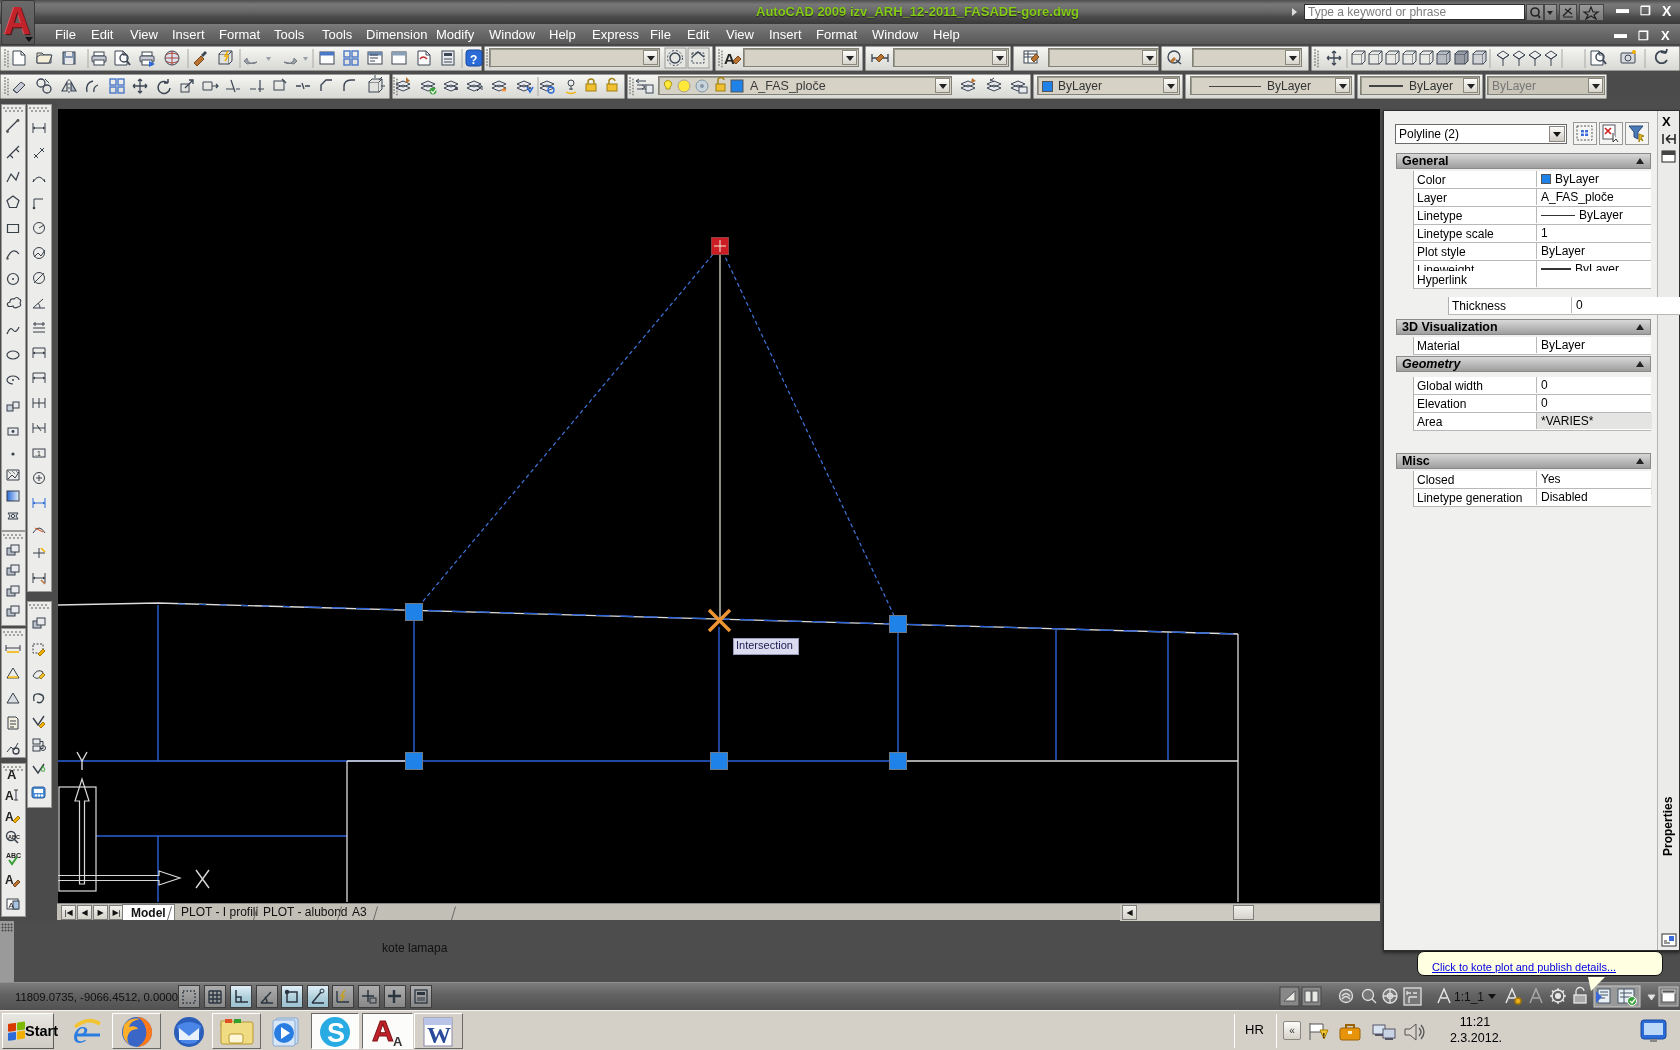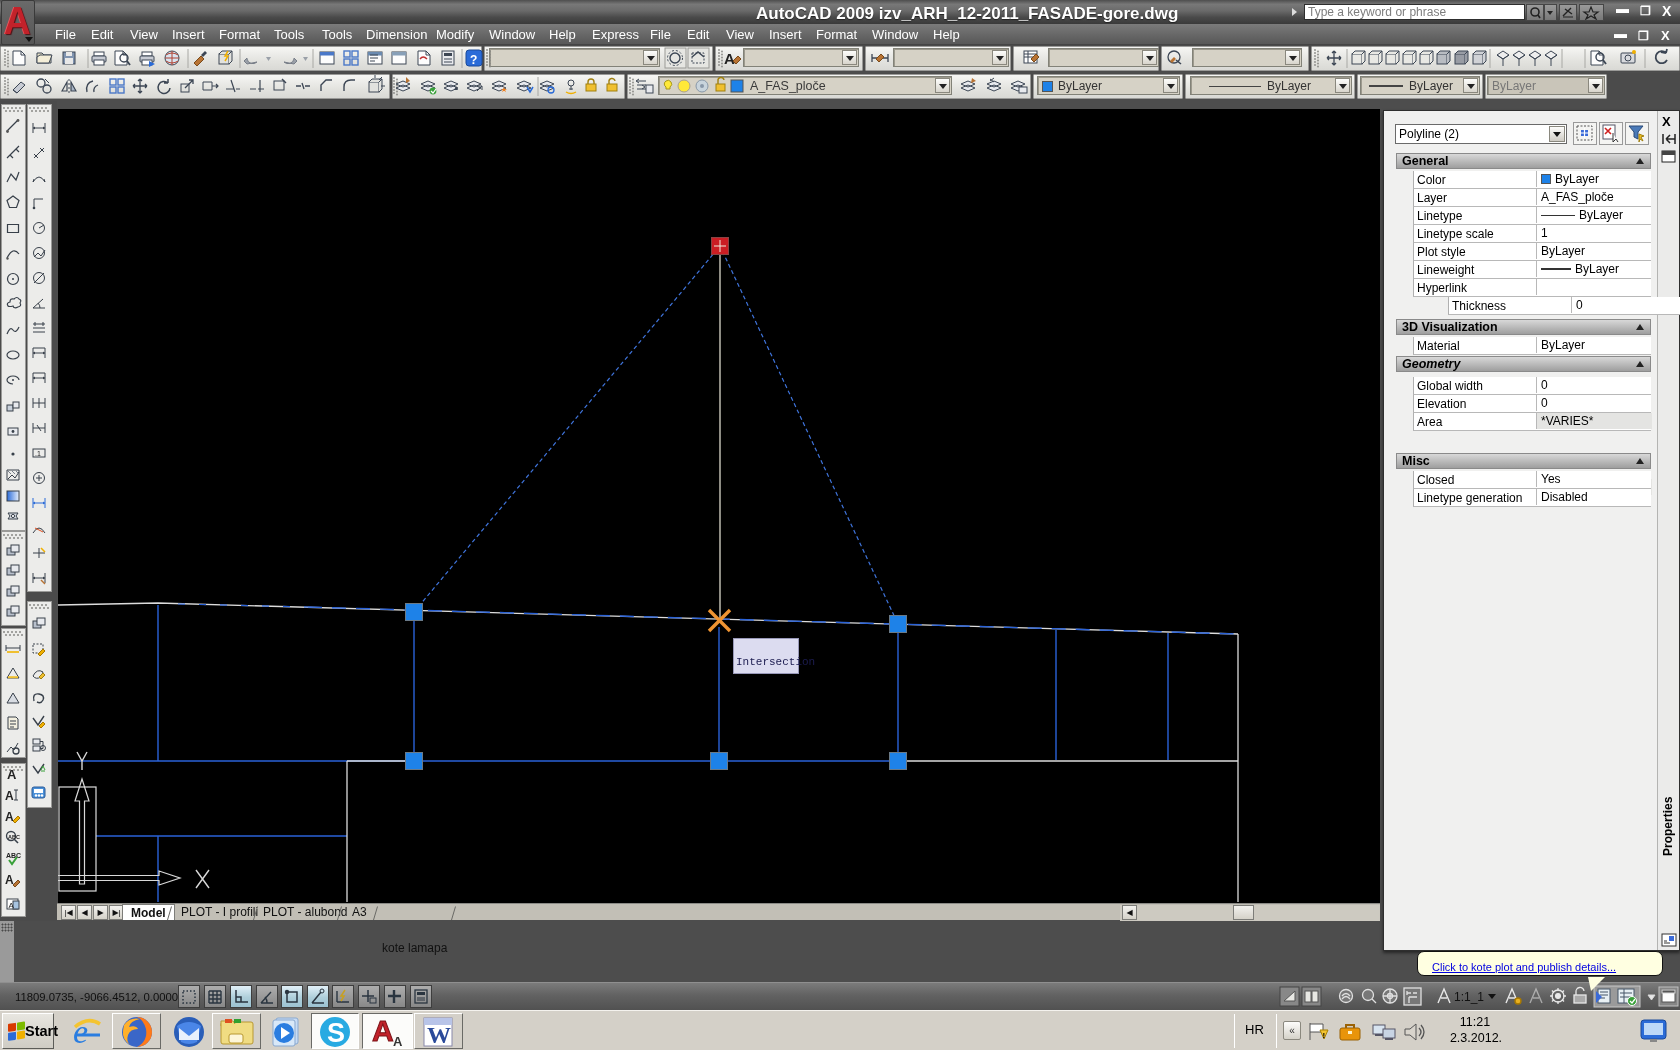--- a/index.html
+++ b/index.html
@@ -1,20 +1,20 @@
 <!DOCTYPE html>
 <html><head><meta charset="utf-8">
 <style>
 html,body{margin:0;padding:0;background:#000;}
 #w{position:relative;width:1680px;height:1050px;overflow:hidden;background:#4d4d4d;font-family:"Liberation Sans",sans-serif;}
 #w *{box-sizing:border-box;}
 .abs{position:absolute;}
 
 #tbar{left:0;top:0;width:1680px;height:24px;background:linear-gradient(#4e4e4e 0%,#787878 18%,#6a6a6a 45%,#4a4a4a 72%,#3a3a3a 100%);}
-#ttext{left:756px;top:4px;color:#ffffff;font-weight:bold;font-size:17px;white-space:nowrap;text-shadow:0 1px 1px #222;}
+#ttext{left:756px;top:4px;color:#84cc16;font-weight:bold;font-size:13px;white-space:nowrap;text-shadow:0 1px 1px #222;}
 #logo{left:1px;top:0;width:34px;height:45px;background:linear-gradient(#6a6a6a,#565656);border:1px solid #3a3a3a;border-radius:2px;z-index:5;}
 #logoA{left:4px;top:0px;z-index:6;font-weight:bold;font-size:37px;color:#c2222a;font-family:"Liberation Sans",sans-serif;transform:scaleY(1.05);text-shadow:1px 1px 1px #501216, -1px 0 0 #e8555c;}
 #logoArr{left:25px;top:37px;z-index:6;width:0;height:0;border-left:4px solid transparent;border-right:4px solid transparent;border-top:5px solid #111;}
 
 #mbar{left:0;top:24px;width:1680px;height:21px;background:linear-gradient(#7b7b7b,#656565 60%,#585858);border-bottom:1px solid #454545;}
 .mi{position:absolute;top:27px;color:#fff;font-size:13px;}
 
 #sarr{left:1292px;top:8px;width:0;height:0;border-top:4px solid transparent;border-bottom:4px solid transparent;border-left:5px solid #ddd;}
 #sbox{left:1304px;top:4px;width:221px;height:16px;background:#fff;border:1px solid #2e2e2e;color:#7e7e7e;font-size:12px;padding:0px 3px;}
 .tbtn{position:absolute;top:4px;height:17px;background:linear-gradient(#9a9a9a,#787878);border:1px solid #464646;}
@@ -23,21 +23,21 @@
 .trow{left:0;width:1680px;height:27px;background:#4b4b4b;}
 #t1{top:45px;}
 #t2{top:73px;}
 .panel{position:absolute;top:1px;height:25px;background:linear-gradient(#f6f6f4,#e3e3df 60%,#d9d9d5);border:1px solid #9a9a98;border-radius:1px;}
 .combo{position:absolute;top:3px;height:19px;background:#d6d2c6;border:1px solid #828278;box-shadow:inset 1px 1px 0 #9d9a8e;}
 .cbtn{position:absolute;right:1px;top:1px;width:15px;height:15px;background:linear-gradient(#fdfdfb,#d8d5cc);border:1px solid #8a887e;}
 .cbtn:after{content:"";position:absolute;left:3px;top:5px;border-left:4px solid transparent;border-right:4px solid transparent;border-top:5px solid #222;}
 .ctext{position:absolute;left:4px;top:2px;font-size:12px;color:#333;white-space:nowrap;}
 
 #cv{left:58px;top:109px;width:1322px;height:794px;background:#000;}
-#tip{left:733px;top:638px;width:66px;height:17px;background:#dcdcf0;border:1px solid #9898b8;color:#1c1c50;font-size:11px;padding:17px 2px;font-family:Liberation Mono, monospace;}
+#tip{left:733px;top:638px;width:66px;height:17px;background:#dcdcf0;border:1px solid #9898b8;color:#1c1c50;font-size:11px;padding:0 2px;}
 
 #tabs{left:57px;top:903px;width:1323px;height:17px;background:#c2bfb6;border-top:1px solid #8a8a86;}
 .navb{position:absolute;top:1px;width:15px;height:15px;background:linear-gradient(#f2f1ee,#d5d2c9);border:1px solid #7d7d79;color:#111;font-size:8px;text-align:center;line-height:14px;}
 .tab{position:absolute;top:0px;height:16px;font-size:12px;color:#111;padding:1px 8px 0 8px;}
 
 #cmd{left:14px;top:921px;width:1666px;height:61px;background:#fff;border:1px solid #777;font-family:"Liberation Mono",monospace;font-size:13px;color:#000;}
 #cmdgrip{left:0px;top:921px;width:14px;height:61px;background:#9a9a9a;}
 #cmdgripdots{left:1px;top:923px;width:12px;height:9px;background-image:radial-gradient(circle at 1.5px 1.5px,#4a4a4a 0.9px,transparent 1.1px);background-size:3px 3px;}
 
 #sbar{left:0;top:982px;width:1680px;height:28px;background:linear-gradient(#7b7b7b,#626262 45%,#515151);border-top:1px solid #8f8f8f;}
@@ -1095,21 +1095,21 @@
         <span class="vl">1</span>
       </div>
 <div class="prow" style="top:132px;">
         <span class="lb">Plot style</span>
         <span class="vl">ByLayer</span>
       </div>
 <div class="prow" style="top:150px;">
         <span class="lb">Lineweight</span>
         <span class="vl"><span style="display:inline-block;width:30px;height:2px;background:#333;margin-right:4px;vertical-align:3px;"></span>ByLayer</span>
       </div>
-<div class="prow" style="top:168px;">
+<div class="prow" style="top:160px;">
         <span class="lb">Hyperlink</span>
         <span class="vl"></span>
       </div>
 <div class="prow" style="top:186px;margin-left:35px;">
         <span class="lb">Thickness</span>
         <span class="vl">0</span>
       </div>
 <div class="phead" style="top:208px;">3D Visualization<span style="position:absolute;right:6px;top:4px;border-left:4px solid transparent;border-right:4px solid transparent;border-bottom:6px solid #222;width:0;height:0;"></span></div>
 <div class="prow" style="top:226px;">
         <span class="lb">Material</span>

